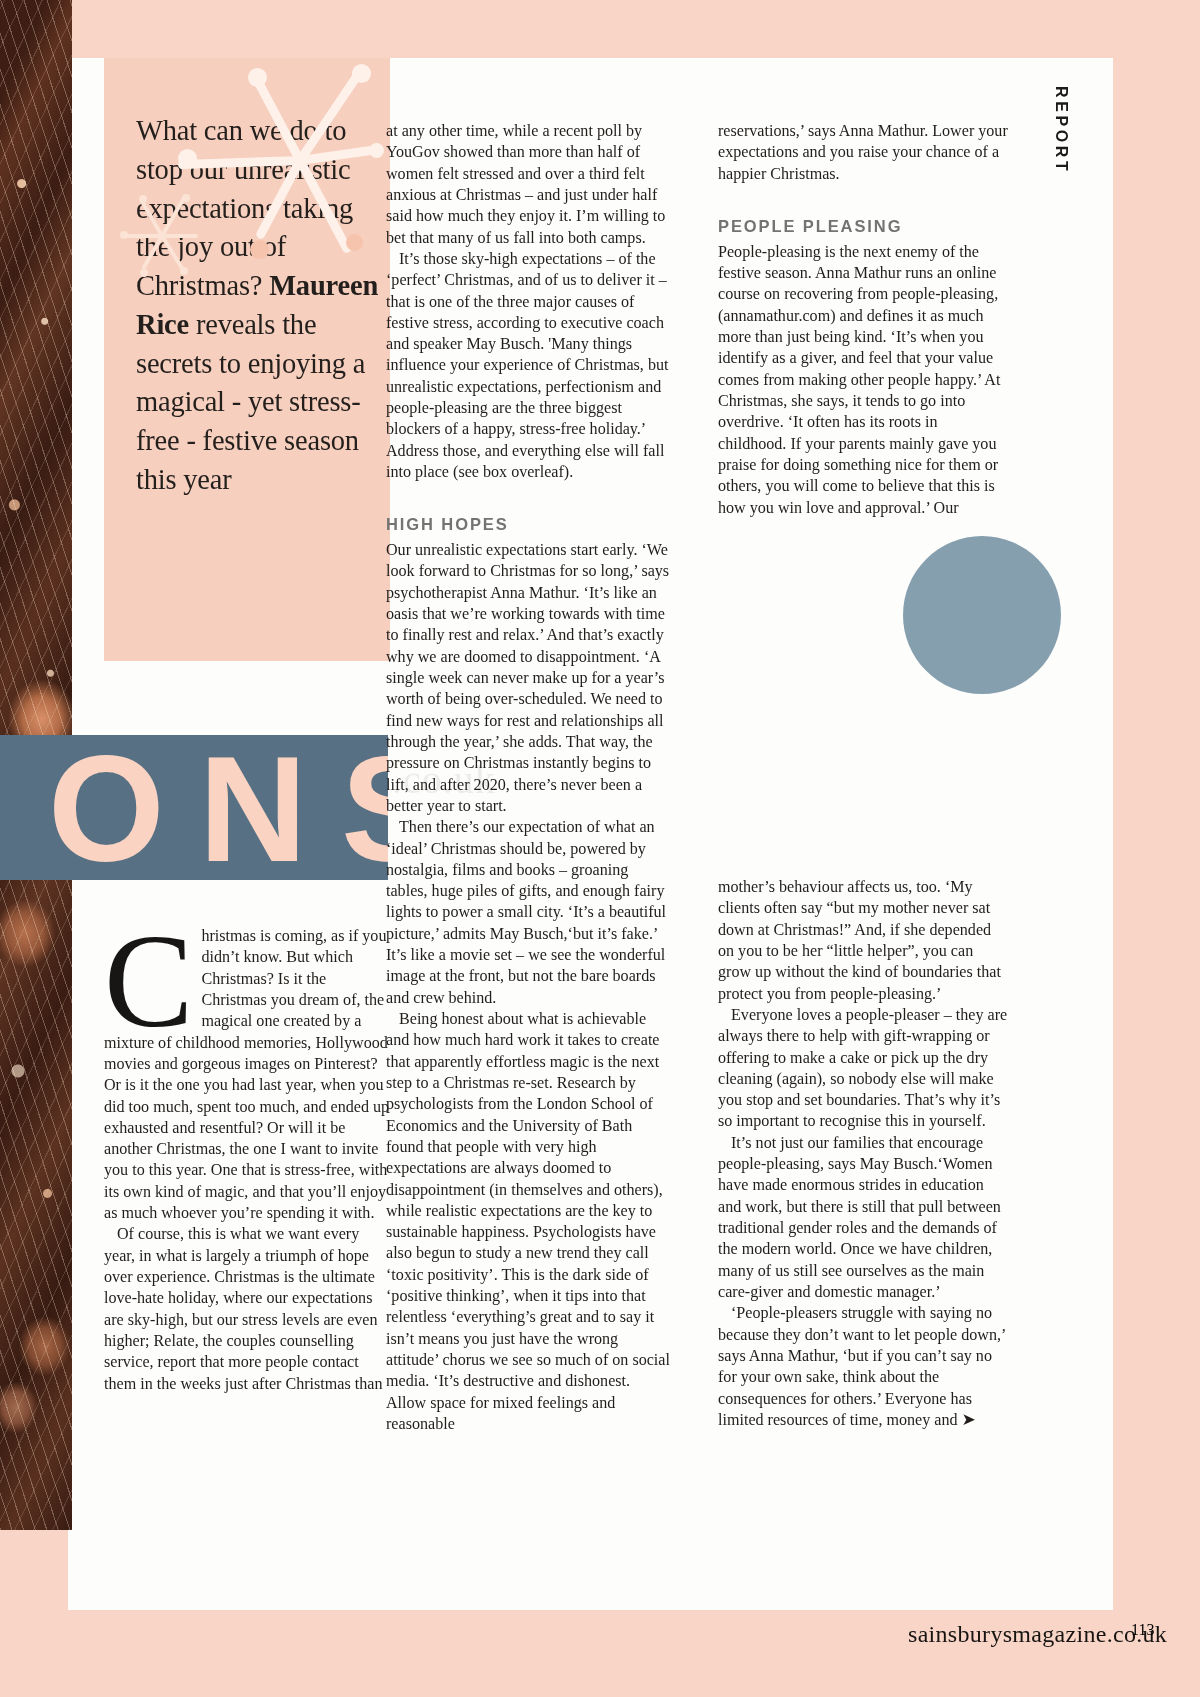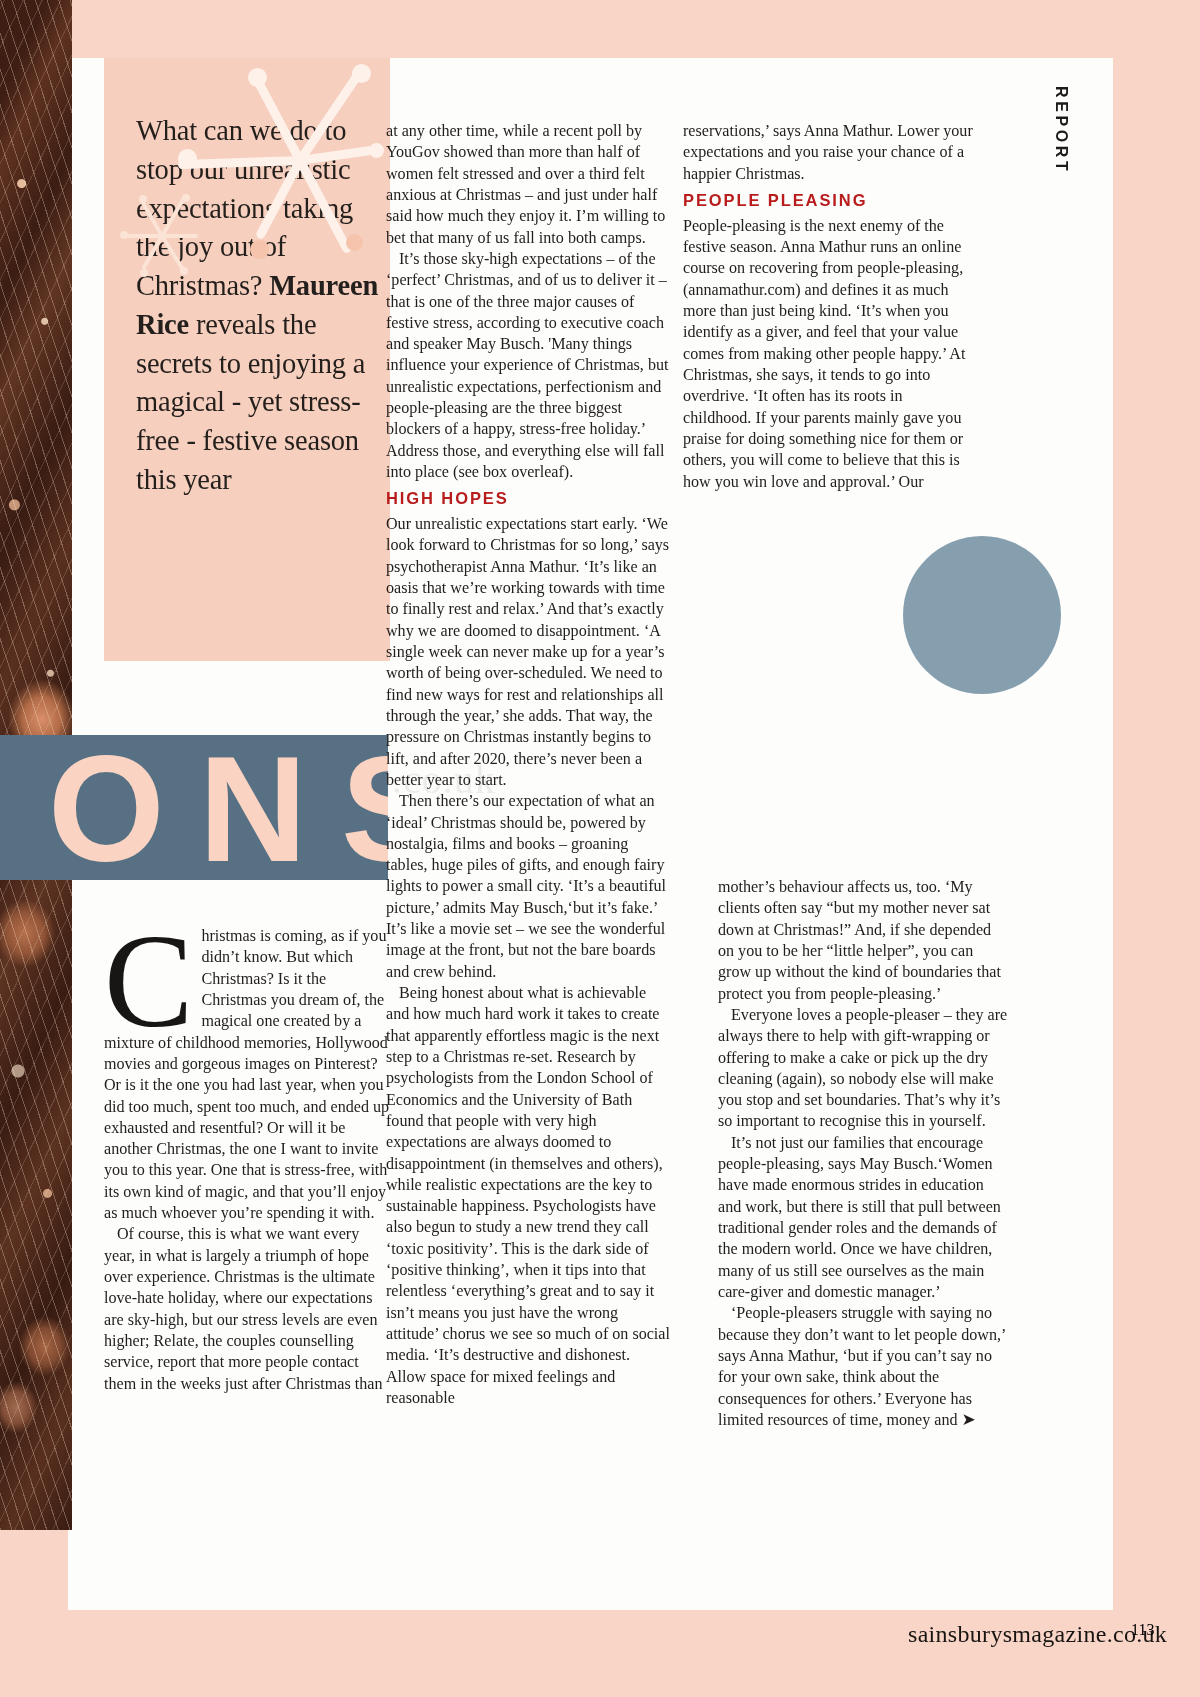--- a/index.html
+++ b/index.html
@@ -98,29 +98,29 @@
     position:absolute;
     font-family:"Liberation Serif", serif;
     font-size:16.1px;line-height:1.325;
     color:#201d1b;
     text-align:left;
     hyphens:none;
   }
   .col p{margin:0;}
   .col p + p{text-indent:13px;}
   .col2{left:386px;top:120px;width:286px;}
-  .col3{left:683px;top:120px;width:290px;}
+  .col3{left:718px;top:120px;width:290px;}
   .col3b{left:718px;top:876px;width:290px;}
   .col1{left:104px;top:925px;width:286px;}
 
   .sec-head{
     font-family:"Liberation Sans", sans-serif;
     font-weight:bold;font-size:16.5px;letter-spacing:1.9px;
-    color:#b91c1c;
-    margin:6px 0 3px 0;
+    color:#737373;
+    margin:32px 0 3px 0;
     text-indent:0 !important;
   }
 
   
   .dropcap{
     float:left;
     font-family:"Liberation Serif", serif;
     font-size:134px;line-height:.79;
     margin:4px 8px -6px 0;
     color:#181614;

